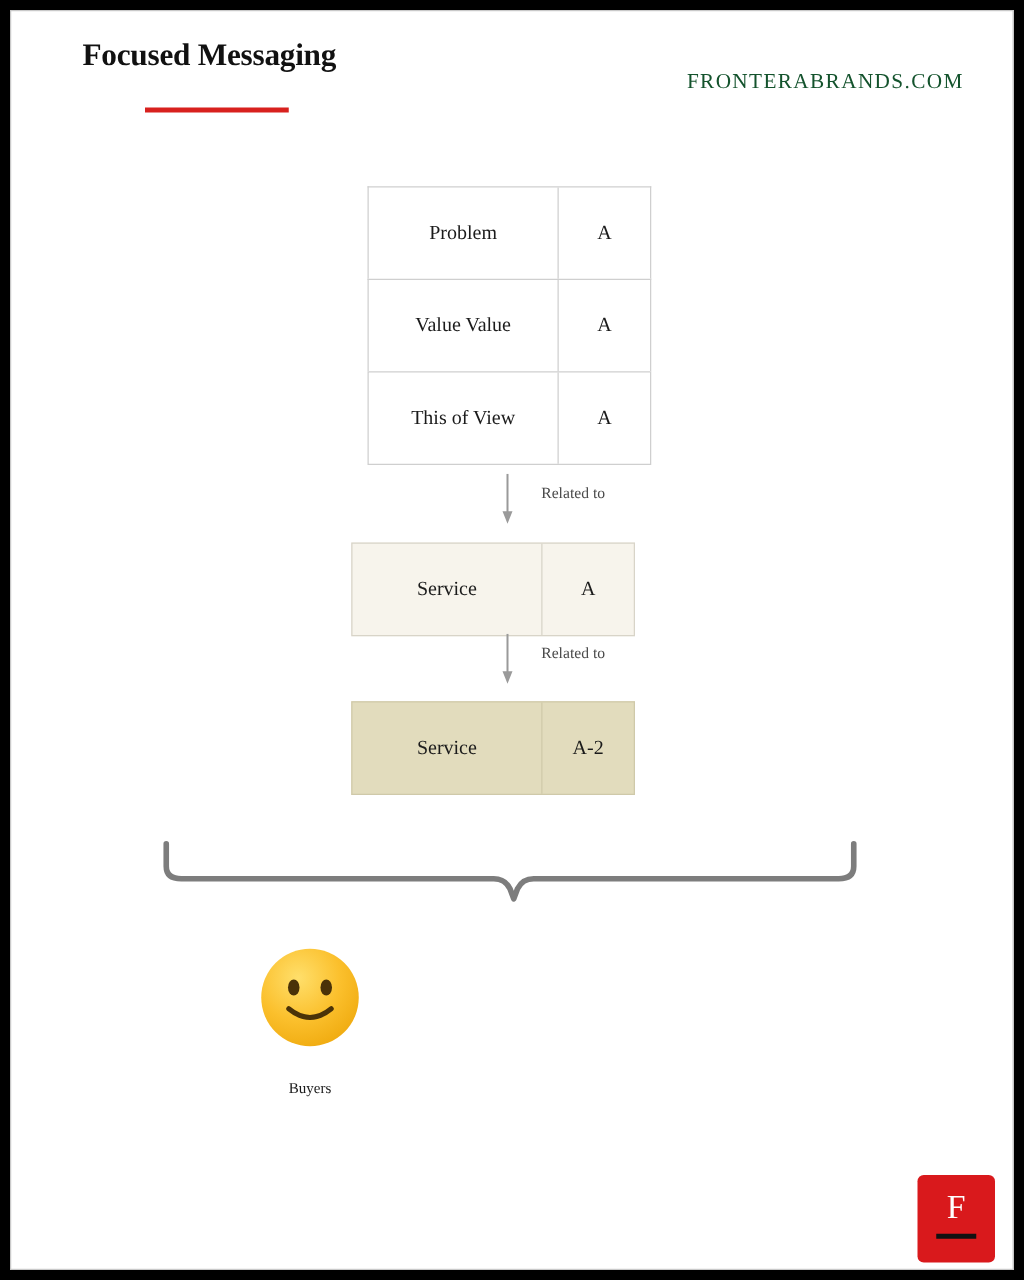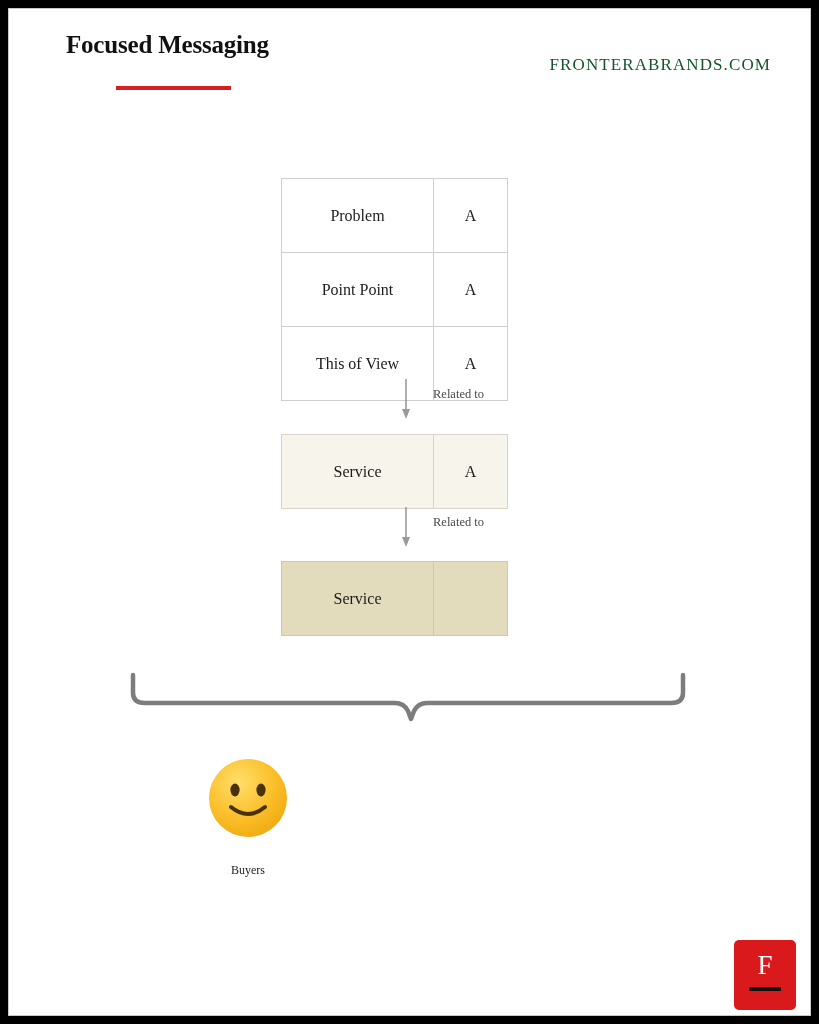--- a/index.html
+++ b/index.html
@@ -52,24 +52,23 @@
     top: 46px;
     font-size: 17px;
     color: #14532d;
     letter-spacing: 1.1px;
     white-space: nowrap;
   }
 
   
   #matrix {
     position: absolute;
-    left: 272px;
+    left: 285px;
     top: 140px;
     width: 227px;
-    margin-top: 29px;
   }
   .row {
     display: flex;
     width: 227px;
     box-sizing: border-box;
     border: 1px solid #cfcfcf;
     border-bottom: none;
   }
   .row.last-of-block { border-bottom: 1px solid #cfcfcf; }
   .cell-label {
@@ -186,21 +185,21 @@
   <div id="page-title">Focused Messaging</div>
   <div id="title-rule"></div>
   <div id="site-url">FRONTERABRANDS.COM</div>
 
   <div id="matrix">
     <div class="row plain">
       <div class="cell-label">Problem</div>
       <div class="cell-code">A</div>
     </div>
     <div class="row plain">
-      <div class="cell-label">Point Point</div>
+      <div class="cell-label">Value Value</div>
       <div class="cell-code">A</div>
     </div>
     <div class="row plain last-of-block">
       <div class="cell-label">This of View</div>
       <div class="cell-code">A</div>
     </div>
   </div>
 
   <div class="connector" style="top: 366px;">
     <span class="arrow">
@@ -222,20 +221,21 @@
       <svg width="14" height="42" viewBox="0 0 14 42">
         <line x1="7" y1="0" x2="7" y2="32" stroke="#9a9a9a" stroke-width="1.6"></line>
         <polygon points="7,40 3,30 11,30" fill="#9a9a9a"></polygon>
       </svg>
     </span>
     <span class="conn-label">Related to</span>
   </div>
 
   <div class="row beige" style="position:absolute; left:272px; top:552px; border-bottom:1px solid #cfc9a9;">
     <div class="cell-label">Service</div>
+    <div class="cell-code">A-2</div>
   </div>
 
   <div id="brace">
     <svg width="570" height="62" viewBox="0 0 570 62">
       <path d="M10,6 L10,24 Q10,34 22,34 L272,34 Q281,34 285,42 L288,50 L291,42 Q295,34 304,34 L548,34 Q560,34 560,24 L560,6" fill="none" stroke="#7d7d7d" stroke-width="4.5" stroke-linecap="round" stroke-linejoin="round"></path>
     </svg>
   </div>
 
   <div id="buyer-block">
     <svg id="buyer-face" width="82" height="82" viewBox="0 0 82 82">

